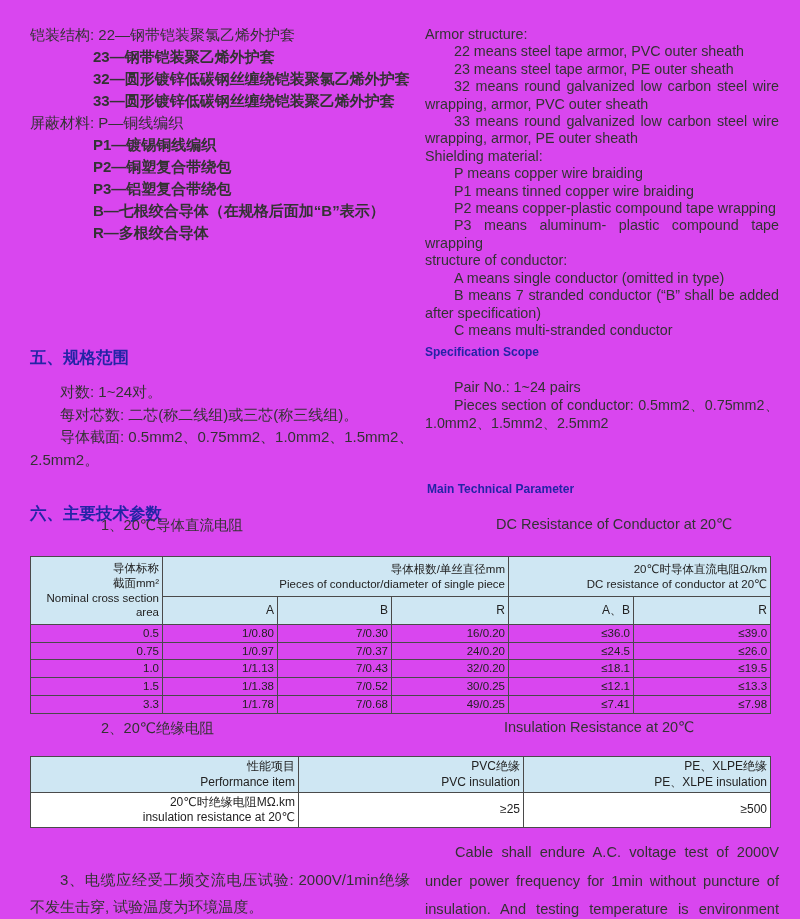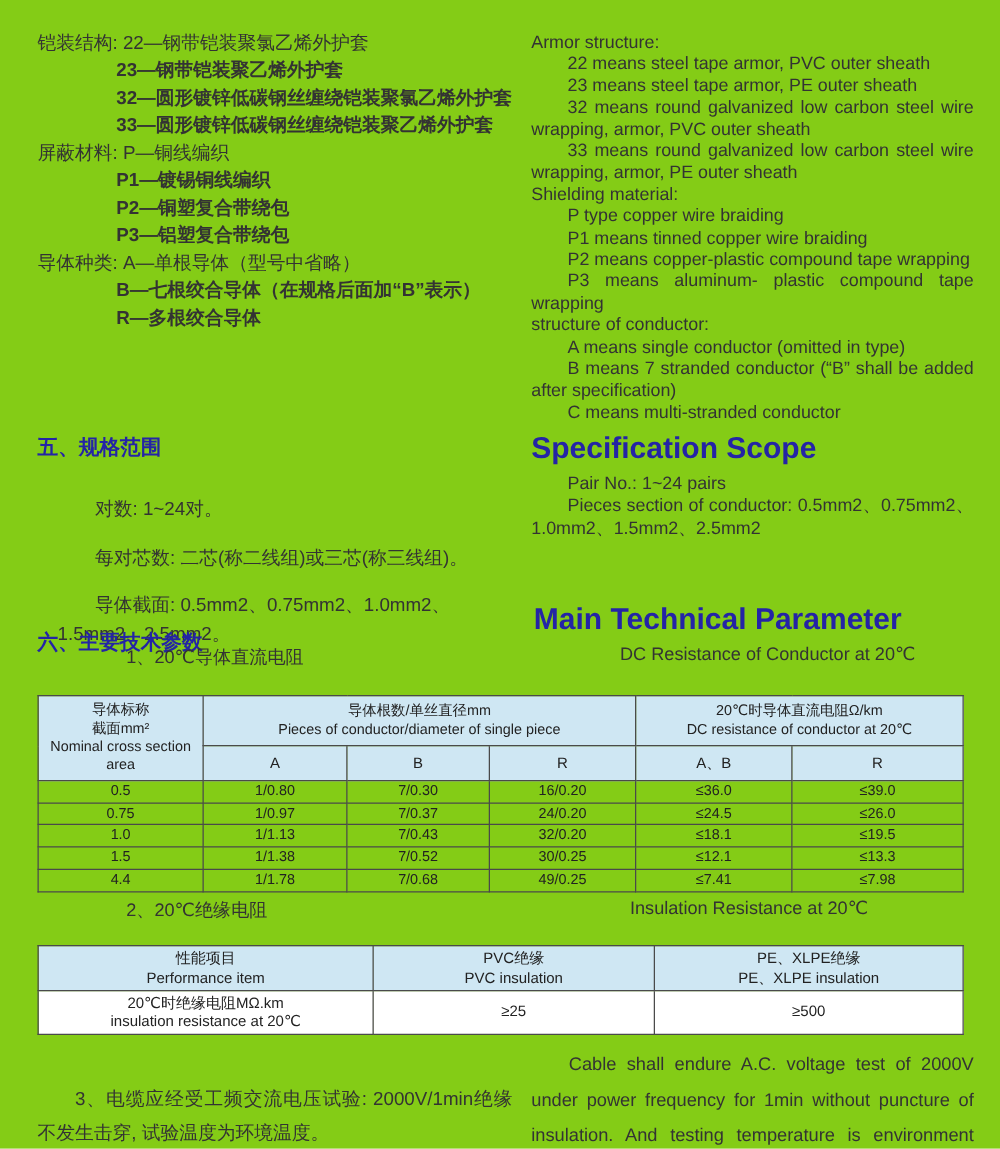--- a/index.html
+++ b/index.html
@@ -1,45 +1,45 @@
 <!DOCTYPE html>
 <html><head>
 <meta charset="utf-8">
 <style>
   html,body{margin:0;padding:0;background:#ffffff;}
   .page{
-    position:relative;width:800px;height:919px;background:#84cc16;
+    position:relative;width:800px;height:919px;background:#d946ef;
     font-family:"Liberation Sans","DejaVu Sans",sans-serif;color:#333333;
     overflow:hidden;
   }
   .abs{position:absolute;}
 
   
   .legend-zh{left:30px;top:24px;width:396px;font-size:15px;line-height:22px;}
   .legend-zh .ln{white-space:nowrap;}
   .legend-zh .ind{padding-left:63px;font-weight:bold;}
   .legend-en{left:425px;top:26px;width:354px;font-size:14.3px;line-height:17.4px;}
   .legend-en p{margin:0;text-indent:29px;text-align:justify;}
   .legend-en p.noind{text-indent:0;}
 
   
   .zh-title{font-weight:bold;color:#2424a6;font-size:16.5px;font-family:Liberation Sans, sans-serif;}
-  .en-title{font-weight:bold;color:#2424a6;font-size:24px;}
+  .en-title{font-weight:bold;color:#2424a6;font-size:12px;}
 
   
   .spec-zh{left:30px;top:381px;width:386px;font-size:15px;line-height:22.5px;}
-  .spec-zh p{margin:16px;text-indent:30px;}
+  .spec-zh p{margin:0;text-indent:30px;}
   .spec-en{left:425px;top:378px;width:354px;font-size:14.3px;line-height:18px;}
   .spec-en p{margin:0;text-indent:29px;text-align:justify;}
 
   .sub-item{font-size:14.5px;color:#333;margin-left:48px;}
 
   
   table{border-collapse:collapse;table-layout:fixed;width:740px;}
-  td{border:1px solid #4a4a4a;text-align:center;vertical-align:middle;
+  td{border:1px solid #4a4a4a;text-align:right;vertical-align:middle;
      font-size:11.5px;line-height:1.28;padding:1px 3px;color:#222;}
   tr.hdr td, tr.sub td, td.hdrcell{background:#cfe7f3;}
   tr.sub td{height:25px;font-size:12px;}
   tr.data td{height:14px;}
   .t2 td{font-size:12px;}
   .t2 tr.hdr td{height:33px;}
   .t2 tr.data td{height:32px;background:#ffffff;}
 
   
   .bottom-zh{left:30px;top:839px;width:380px;font-size:15px;line-height:27px;margin-top:27px;}
@@ -54,33 +54,32 @@
 
   <div class="abs legend-zh">
     <div class="ln">铠装结构: 22—钢带铠装聚氯乙烯外护套</div>
     <div class="ln ind">23—钢带铠装聚乙烯外护套</div>
     <div class="ln ind">32—圆形镀锌低碳钢丝缠绕铠装聚氯乙烯外护套</div>
     <div class="ln ind">33—圆形镀锌低碳钢丝缠绕铠装聚乙烯外护套</div>
     <div class="ln">屏蔽材料: P—铜线编织</div>
     <div class="ln ind">P1—镀锡铜线编织</div>
     <div class="ln ind">P2—铜塑复合带绕包</div>
     <div class="ln ind">P3—铝塑复合带绕包</div>
-    <div class="ln">导体种类: A—单根导体（型号中省略）</div>
     <div class="ln ind">B—七根绞合导体（在规格后面加“B”表示）</div>
     <div class="ln ind">R—多根绞合导体</div>
   </div>
 
   <div class="abs legend-en">
     <p class="noind">Armor structure:</p>
     <p>22 means steel tape armor, PVC outer sheath</p>
     <p>23 means steel tape armor, PE outer sheath</p>
     <p>32 means round galvanized low carbon steel wire wrapping, armor, PVC outer sheath</p>
     <p>33 means round galvanized low carbon steel wire wrapping, armor, PE outer sheath</p>
     <p class="noind">Shielding material:</p>
-    <p>P type copper wire braiding</p>
+    <p>P means copper wire braiding</p>
     <p>P1 means tinned copper wire braiding</p>
     <p>P2 means copper-plastic compound tape wrapping</p>
     <p>P3 means aluminum- plastic compound tape wrapping</p>
     <p class="noind">structure of conductor:</p>
     <p>A means single conductor (omitted in type)</p>
     <p>B means 7 stranded conductor (“B”  shall be added after specification)</p>
     <p>C means multi-stranded conductor</p>
   </div>
 
   <div class="abs zh-title" style="left:30px;top:347px;">五、规格范围</div>
@@ -160,21 +159,21 @@
       </tr>
       <tr class="data">
         <td>1.5</td>
         <td>1/1.38</td>
         <td>7/0.52</td>
         <td>30/0.25</td>
         <td>≤12.1</td>
         <td>≤13.3</td>
       </tr>
       <tr class="data">
-        <td>4.4</td>
+        <td>3.3</td>
         <td>1/1.78</td>
         <td>7/0.68</td>
         <td>49/0.25</td>
         <td>≤7.41</td>
         <td>≤7.98</td>
       </tr>
     </tbody>
   </table>
 
   <div class="abs sub-item" style="left:53px;top:719px;">2、20℃绝缘电阻</div>

